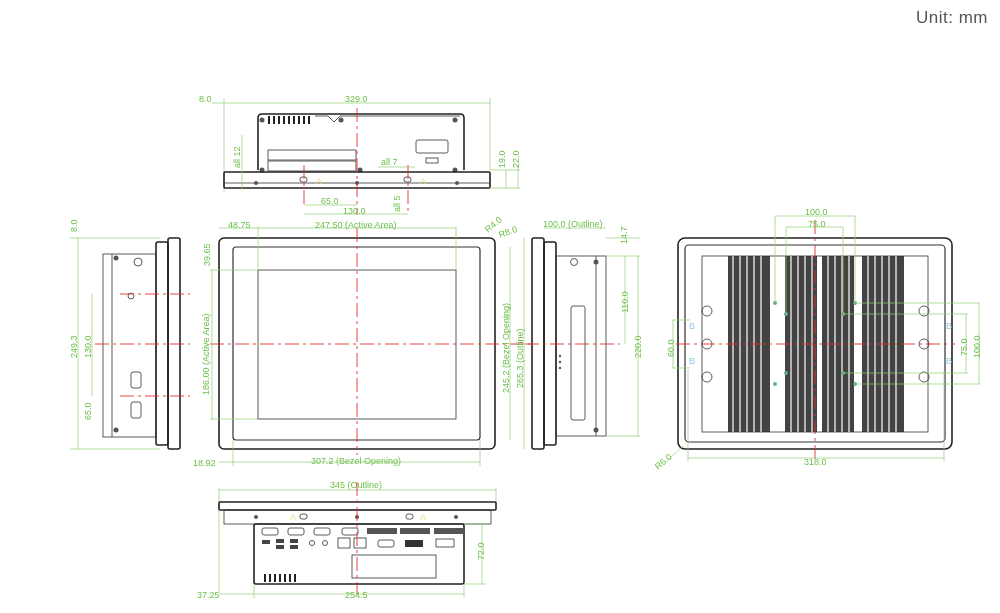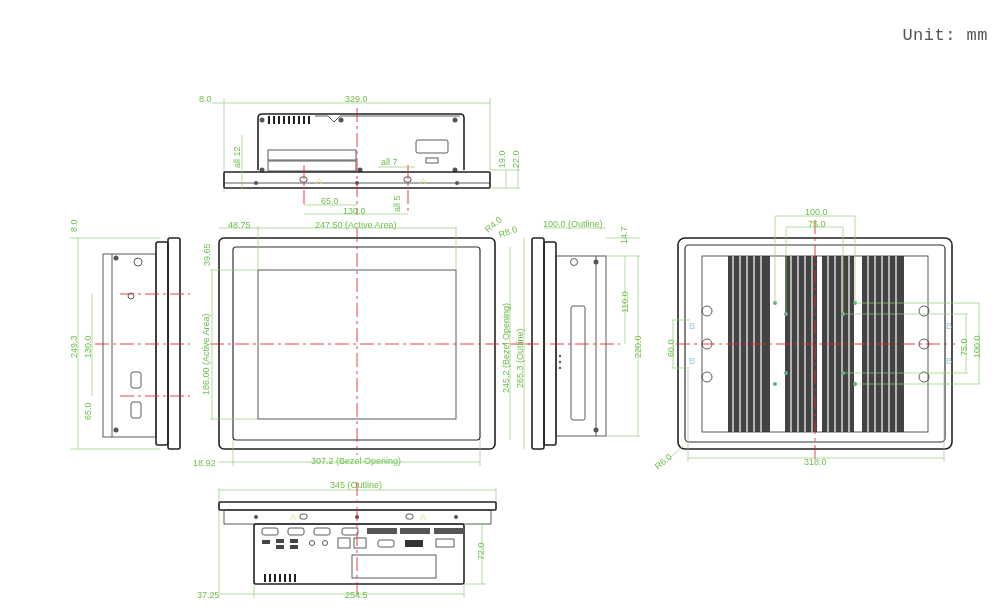--- a/index.html
+++ b/index.html
@@ -1,17 +1,17 @@
 <!DOCTYPE html>
 <html><head>
 <meta charset="utf-8">
 <style>
   html,body{margin:0;padding:0;background:#fff;}
   body{width:1000px;height:613px;position:relative;overflow:hidden;font-family:"Liberation Sans",sans-serif;}
-  #unit{position:absolute;right:12px;top:26px;font-size:17px;color:#555;letter-spacing:0.5px;font-family:Liberation Mono, monospace;}
+  #unit{position:absolute;right:12px;top:8px;font-size:17px;color:#555;letter-spacing:0.5px;font-family:Liberation Sans, sans-serif;}
   svg{position:absolute;left:0;top:0;}
   .dim{fill:#6cbf4a;font-size:9px;font-family:"Liberation Sans",sans-serif;}
   .dl{stroke:#8fcf77;stroke-width:0.7;fill:none;}
   .cl{stroke:#e03030;stroke-width:0.9;stroke-dasharray:14 4 3 4;fill:none;}
   .ol{stroke:#222;stroke-width:1.6;fill:none;}
   .tl{stroke:#333;stroke-width:0.8;fill:none;}
   .fin{fill:#222;}
   .hole{fill:#555;}
   .blue{fill:#8ecde0;font-size:9px;}
   .yel{fill:#e8e08a;font-size:9px;}

